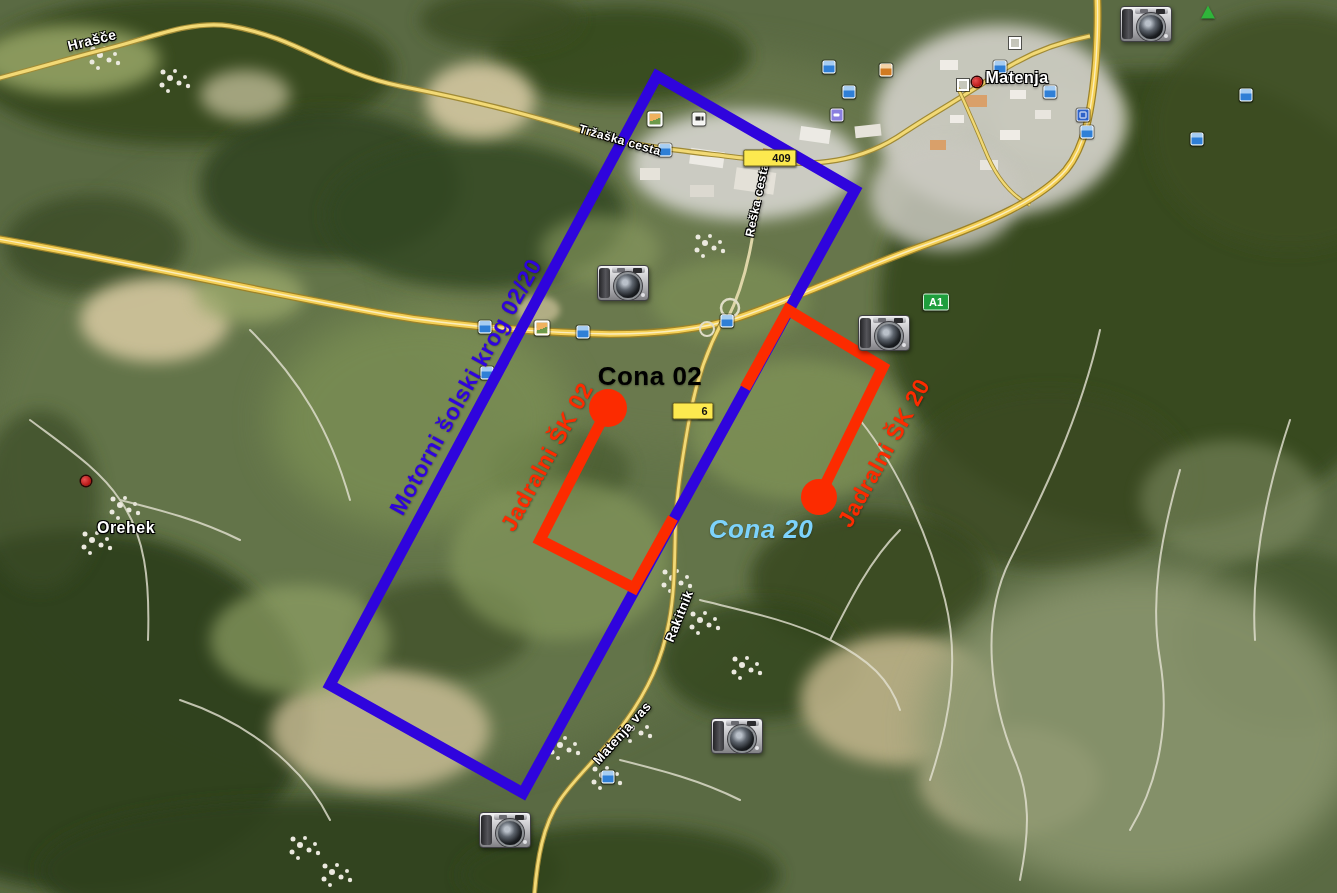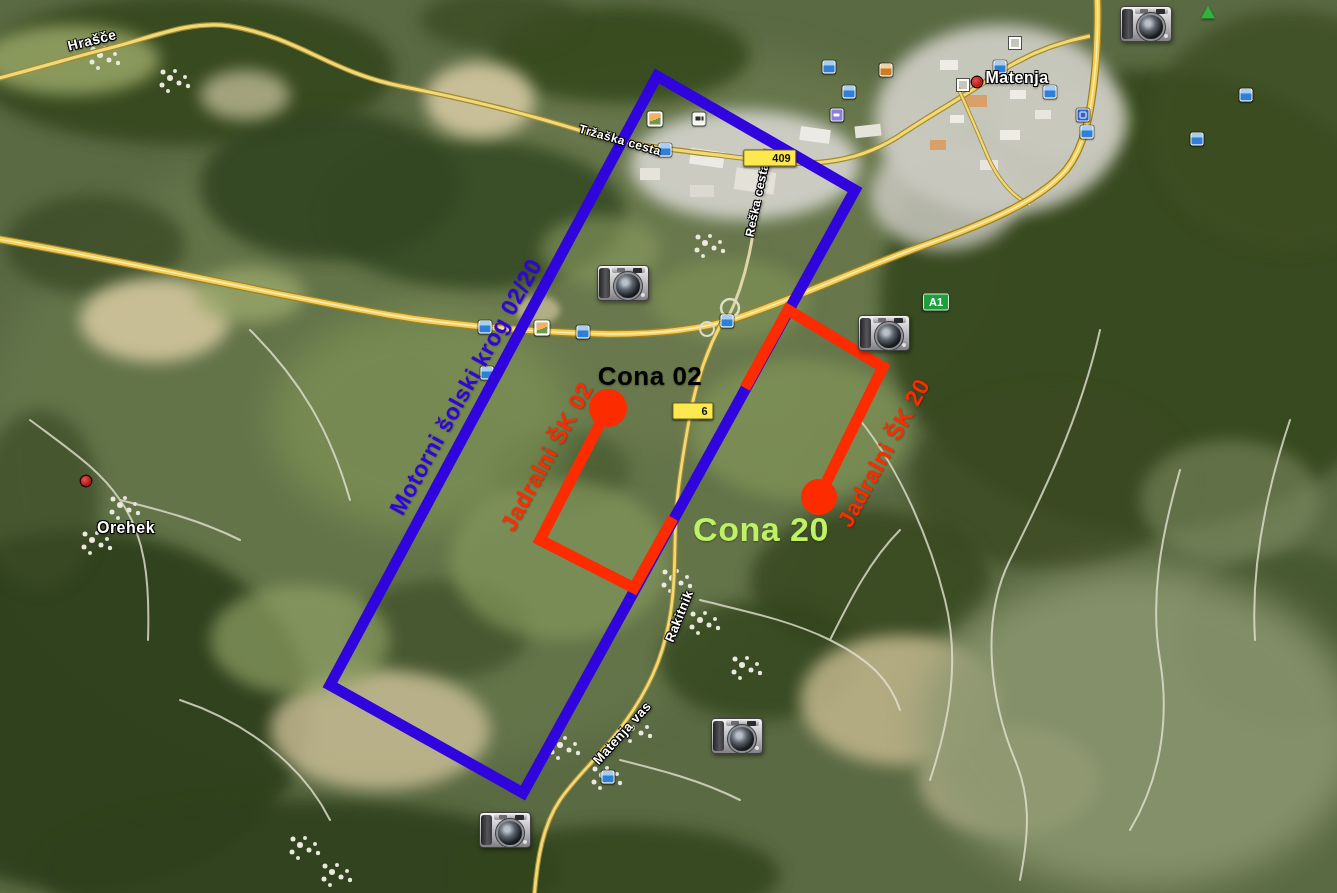--- a/index.html
+++ b/index.html
@@ -230,21 +230,21 @@
     <polyline id="zone-path-0" fill="none" stroke-width="11" stroke-linejoin="miter" stroke-linecap="butt" points="673,518 634,588 540,540 608,408" stroke="#fc2b00"></polyline>
     <polyline id="zone-path-1" fill="none" stroke-width="11" stroke-linejoin="miter" stroke-linecap="butt" points="745,388 788,310 883,367 819,497" stroke="#fc2b00"></polyline>
     <circle id="zone-dot-0" cx="608" cy="408" r="19" fill="#fc2b00"></circle>
     <circle id="zone-dot-1" cx="819" cy="497" r="18" fill="#fc2b00"></circle>
   </svg>
 
 <div class="annot" style="left: 466px; top: 387px; color: rgb(47, 4, 221); font-size: 23px; transform: translate(-50%, -50%) rotate(-61deg);">Motorni šolski krog 02/20</div>
     <div class="annot" style="left: 547px; top: 457px; color: rgb(252, 43, 0); font-size: 23px; transform: translate(-50%, -50%) rotate(-61deg);">Jadralni ŠK 02</div>
     <div class="annot" style="left: 650px; top: 376px; color: #000000; font-size: 26px; transform: translate(-50%, -50%) rotate(0deg); text-align: center;">Cona 02</div>
     <div class="annot" style="left: 884px; top: 453px; color: rgb(252, 43, 0); font-size: 23px; transform: translate(-50%, -50%) rotate(-61deg);">Jadralni ŠK 20</div>
-    <div class="annot" style="left: 761px; top: 529px; color: #bef264; font-size: 34px; transform: translate(-50%, -50%) rotate(0deg);">Cona 20</div>
+    <div class="annot" style="left: 761px; top: 529px; color: #7dd3fc; font-size: 26px; transform: translate(-50%, -50%) rotate(0deg); font-style: italic;">Cona 20</div>
     <div class="place-label" style="left: 92px; top: 40px; font-size: 14px; transform: translate(-50%, -50%) rotate(-14deg);">Hrašče</div>
     <div class="place-label" style="left: 1017px; top: 78px; font-size: 16px; transform: translate(-50%, -50%) rotate(0deg);">Matenja</div>
     <div class="place-label" style="left: 126px; top: 480px; font-size: 16px; transform: translate(-50%, -50%) rotate(0deg); margin-top: 48px;">Orehek</div>
     <div class="place-label" style="left: 620px; top: 140px; font-size: 12px; transform: translate(-50%, -50%) rotate(16deg);">Tržaška cesta</div>
     <div class="place-label" style="left: 757px; top: 200px; font-size: 12px; transform: translate(-50%, -50%) rotate(-78deg);">Reška cesta</div>
     <div class="place-label" style="left: 679px; top: 616px; font-size: 13px; transform: translate(-50%, -50%) rotate(-68deg);">Rakitnik</div>
     <div class="place-label" style="left: 622px; top: 733px; font-size: 13px; transform: translate(-50%, -50%) rotate(-48deg);">Matenja vas</div>
     <div class="shield yellow" style="left: 770px; top: 158px;">409</div>
     <div class="shield yellow" style="left: 693px; top: 411px;">6</div>
     <div class="shield green" style="left: 892px; top: 302px;">A1</div>

